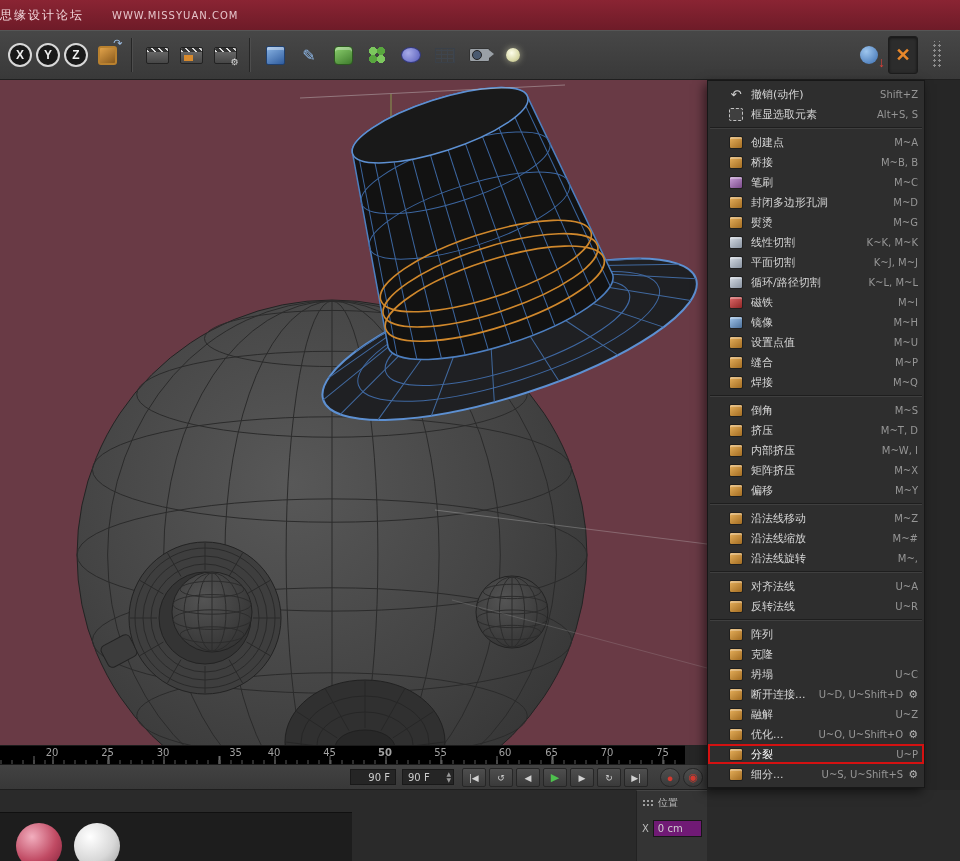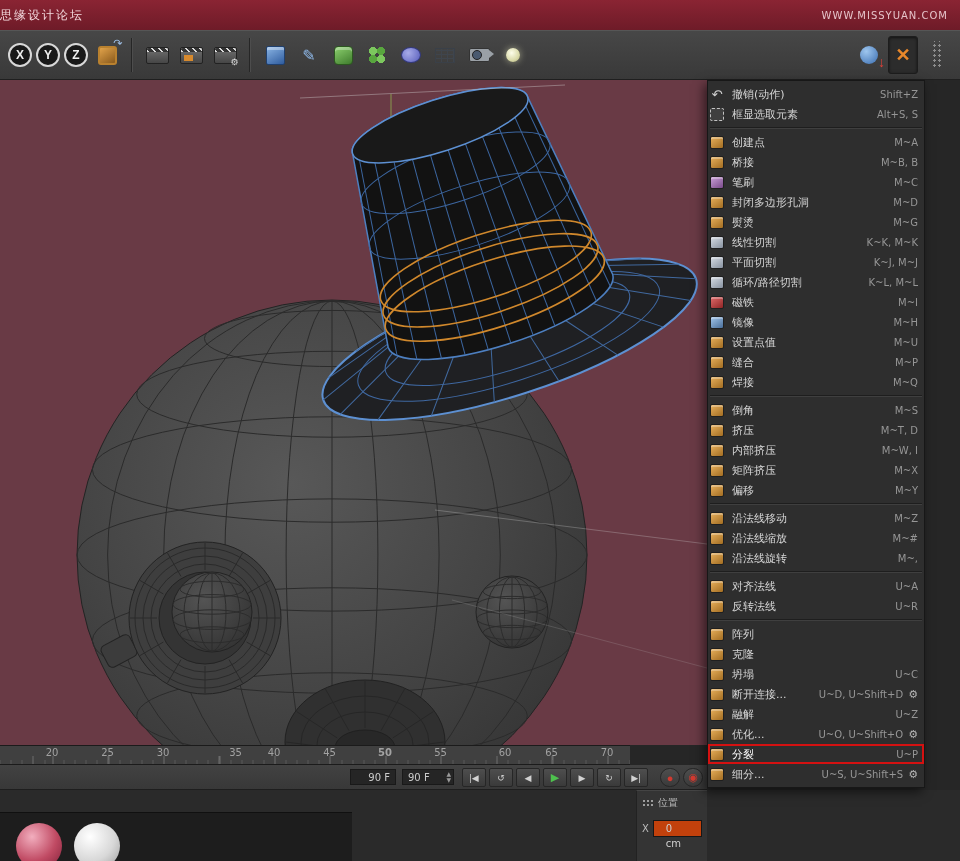--- a/index.html
+++ b/index.html
@@ -1,19 +1,19 @@
 <!DOCTYPE html>
 <html><head>
 <meta charset="utf-8">
 <style>
   html,body{margin:0;padding:0}
   body{width:960px;height:861px;position:relative;background:#262626;font-family:"DejaVu Sans",sans-serif;overflow:hidden;-webkit-font-smoothing:antialiased}
 
   
-  .banner{position:absolute;left:0;top:0;width:960px;height:30px;background:linear-gradient(#8a2433,#6e1b28);display:flex;align-items:center;justify-content:space-between;gap:10px;padding-right:12px;box-sizing:border-box}
+  .banner{position:absolute;left:0;top:0;width:960px;height:30px;background:linear-gradient(#8a2433,#6e1b28);display:flex;align-items:center;justify-content:flex-start;gap:28px;padding-right:12px;box-sizing:border-box}
   .banner .brand{color:#f3d9de;font-size:12px;letter-spacing:2px}
   .banner .url{color:#e6c4ca;font-size:10px;letter-spacing:1px}
 
   
   .toolbar{position:absolute;left:0;top:30px;width:960px;height:50px;background:linear-gradient(#474747,#393939);border-top:1px solid #565656;border-bottom:1px solid #1f1f1f;display:flex;align-items:center;gap:4px;padding:0 8px;box-sizing:border-box;z-index:2}
   .tbtile{width:30px;height:38px;display:flex;align-items:center;justify-content:center;background:transparent;border:none;padding:0;border-radius:3px;cursor:pointer}
   .tbtile.pressed{background:#2c2c2c;box-shadow:inset 0 1px 3px rgba(0,0,0,.6);border:1px solid #1d1d1d}
   .axis{width:24px;height:24px;border-radius:50%;border:2px solid #d8d8d8;background:#191919;color:#f0f0f0;font-size:12px;font-weight:bold;display:flex;align-items:center;justify-content:center;padding:0;cursor:pointer}
   .vsep{width:1px;height:34px;background:#262626;border-right:1px solid #4d4d4d;margin:0 5px}
   .spacer{flex:1}
@@ -42,38 +42,38 @@
   .ico-mat-transfer::after{content:"↓";position:absolute;right:-7px;bottom:-6px;color:#e04038;font-weight:bold;font-size:14px}
   .ico-active-tool::before{content:"✕";color:#e8872a;font-size:18px;font-weight:bold}
   .ico-palette{width:12px;height:28px;display:block;background-image:radial-gradient(#8d8d8d 1px,transparent 1.4px);background-size:5px 5px;background-position:1px 2px}
 
   
   .viewport{position:absolute;left:0;top:80px;width:707px;height:665px;background:#693a45;overflow:hidden}
   .viewport svg{position:absolute;left:0;top:0}
 
   
   .context-menu{position:absolute;left:707px;top:80px;width:218px;background:#2e2e2e;border:1px solid #171717;box-shadow:-3px 4px 10px rgba(0,0,0,.55);padding:3px 0;box-sizing:border-box;z-index:5}
-  .menu-item{height:20px;display:flex;align-items:center;padding:0 6px 0 2px;font-size:11px;color:#d6d6d6;cursor:default;position:relative}
+  .menu-item{height:20px;display:flex;align-items:center;padding:0 6px 0 21px;font-size:11px;color:#d6d6d6;cursor:default;position:relative}
   .menu-item.highlighted{outline:2px solid #d41111;outline-offset:-2px;color:#ffffff}
   .mi{width:14px;height:13px;margin-right:8px;flex:none;border-radius:2px;background:linear-gradient(145deg,#e7b05c,#a36d22);border:1px solid #1f1f1f;box-sizing:border-box;box-shadow:inset 0 2px 0 rgba(255,255,255,.28);display:flex;align-items:center;justify-content:center}
   .mi.ic-undo{background:none;border:none;box-shadow:none}
   .mi.ic-undo::before{content:"↶";color:#cfcfcf;font-size:13px;line-height:1}
   .mi.ic-frame-select{background:#3f3f3f;border:1px dashed #c2c2c2;box-shadow:none}
   .mi.ic-line-cut,.mi.ic-plane-cut,.mi.ic-loop-cut{background:linear-gradient(145deg,#d7dde5,#8892a0)}
   .mi.ic-magnet{background:linear-gradient(145deg,#e06a6a,#8f2626)}
   .mi.ic-mirror{background:linear-gradient(145deg,#a3c7ec,#4a6f9a)}
   .mi.ic-brush{background:linear-gradient(145deg,#caa0d8,#7a4a8a)}
   .mi.ic-array,.mi.ic-clone{background:linear-gradient(145deg,#e7b05c,#a36d22)}
   .ml{flex:1;white-space:nowrap;overflow:hidden}
   .ms{color:#969696;font-size:10px;margin-left:8px;white-space:nowrap}
   .mg{color:#b4b4b4;font-size:11px;margin-left:5px;line-height:1}
   .menu-sep{height:0;border-top:1px solid #1e1e1e;border-bottom:1px solid #3f3f3f;margin:3px 2px}
 
   
-  .ruler{position:absolute;left:0;top:745px;width:630px;height:20px;background:#404040;border-top:1px solid #1b1b1b;border-bottom:1px solid #1b1b1b;overflow:hidden;box-sizing:border-box;cursor:pointer}
+  .ruler{position:absolute;left:0;top:745px;width:685px;height:20px;background:#000000;border-top:1px solid #1b1b1b;border-bottom:1px solid #1b1b1b;overflow:hidden;box-sizing:border-box;cursor:pointer}
   .ruler::after{content:"";position:absolute;bottom:0;left:0;right:0;height:4px;background:repeating-linear-gradient(90deg,#585858 0 1px,transparent 1px 11.1px);background-position:52.5px 0}
   .ruler::before{content:"";position:absolute;bottom:0;left:0;right:0;height:8px;background:repeating-linear-gradient(90deg,#6b6b6b 0 1px,transparent 1px 55.5px);background-position:52.5px 0}
   .tick{position:absolute;top:1px;transform:translateX(-50%);font-size:10px;color:#a2a2a2}
 
   
   .transport{position:absolute;left:0;top:765px;width:707px;height:25px;background:linear-gradient(#424242,#383838);border-bottom:1px solid #1e1e1e;box-sizing:border-box}
   .frame-field{position:absolute;left:350px;top:4px;width:46px;height:16px;background:#252525;border:1px solid #191919;color:#cccccc;font-size:10px;text-align:right;padding:0 5px;box-sizing:border-box;line-height:15px}
   .frame-field2{position:absolute;left:402px;top:4px;width:52px;height:16px;background:#252525;border:1px solid #191919;color:#cccccc;font-size:10px;text-align:left;padding:0 14px 0 5px;box-sizing:border-box;line-height:15px}
   .spin{position:absolute;right:2px;top:1px;display:flex;flex-direction:column;color:#9a9a9a;font-size:6px;line-height:6px}
   .tbuttons{position:absolute;left:462px;top:3px;display:flex;gap:3px;align-items:center}
@@ -85,21 +85,21 @@
   
   .bottom{position:absolute;left:0;top:790px;width:960px;height:71px;background:#2a2a2a}
   .materials{position:absolute;left:0;top:22px;width:352px;height:49px;background:#1d1d1d;border-top:1px solid #101010;overflow:hidden}
   .swatch{position:absolute;width:46px;height:46px;border-radius:50%;top:10px;cursor:pointer}
   .swatch.red{left:16px;background:radial-gradient(circle at 35% 30%,#f2aebe,#c04a63 55%,#7e2038)}
   .swatch.white{left:74px;background:radial-gradient(circle at 35% 30%,#ffffff,#d8d8d8 55%,#9a9a9a)}
   .coords{position:absolute;left:636px;top:0;width:71px;height:71px;background:#343434;border-left:1px solid #222;border-top:1px solid #444;padding:5px 5px;box-sizing:border-box;font-size:10px;color:#bdbdbd}
   .coords .hdr{display:flex;align-items:center;gap:5px}
   .dots-icon{width:11px;height:9px;background-image:radial-gradient(#9d9d9d 1px,transparent 1.2px);background-size:4px 4px;flex:none}
   .coords .row{display:flex;align-items:center;gap:4px;margin-top:10px}
-  .coord-input{flex:1;height:15px;background:#c2410c;border:1px solid #171717;color:#cfcfcf;font-size:10px;line-height:15px;padding:0 12px;min-width:0}
+  .coord-input{flex:1;height:15px;background:#701a75;border:1px solid #171717;color:#cfcfcf;font-size:10px;line-height:15px;padding:0 4px;min-width:0}
 </style>
 </head>
 <body>
 
 <div class="banner">
   <span class="brand">思缘设计论坛</span>
   <span class="url">WWW.MISSYUAN.COM</span>
 </div>
 
 <div class="toolbar">

